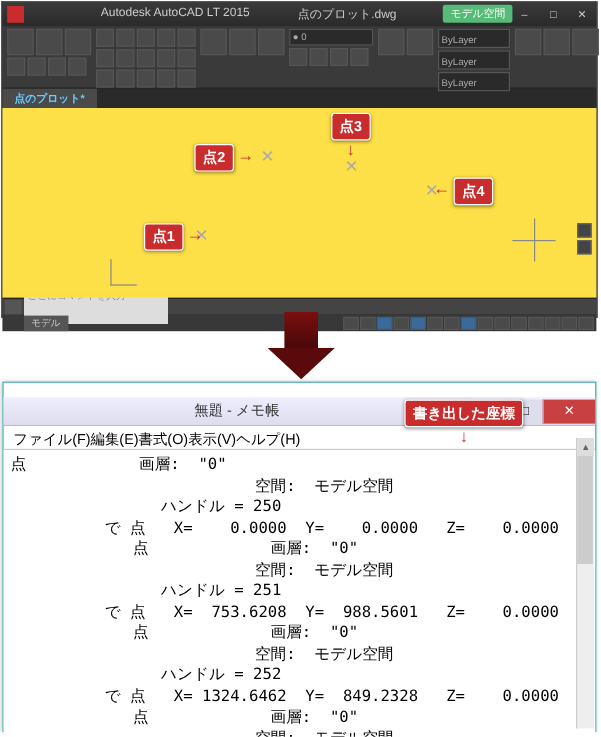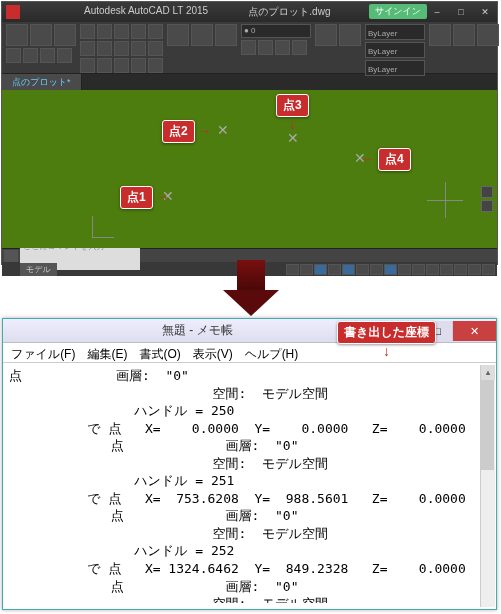--- a/index.html
+++ b/index.html
@@ -17,23 +17,23 @@
   
   .ribbon { height: 52px; background: #3a3a3a; border-bottom: 1px solid #222; display: flex; padding: 2px 4px; gap: 4px; }
   .ribbon-grp { display: flex; flex-direction: column; gap: 2px; }
   .ribbon-row { display: flex; gap: 2px; }
   .rbtn { width: 15px; height: 15px; background: #4a4a4a; border: 1px solid #555; }
   .rbtn.lg { width: 22px; height: 22px; }
   .layer-sel { width: 70px; height: 14px; background: #2a2a2a; border: 1px solid #555; color: #aaa; font-size: 8px; padding: 0 2px; line-height: 12px; }
   .bylayer { width: 60px; height: 16px; background: #2a2a2a; border: 1px solid #555; color: #aaa; font-size: 8px; padding: 4px 2px; line-height: 10px; }
   
   .tab-strip { height: 16px; background: #2a2a2a; display: flex; }
-  .file-tab { padding: 2px 10px; background: #4a4a4a; color: #6cf; font-size: 9px; border-right: 1px solid #222; }
-  
-  .canvas { position: relative; height: 158px; background: #4d7c0f; }
+  .file-tab { padding: 2px 10px; background: #4a4a4a; color: #6cf; font-size: 9px; border-right: 1px solid #222; font-weight: bold; }
+  
+  .canvas { position: relative; height: 158px; background: #fde047; }
   .pt { position: absolute; color: #aaa; font-size: 14px; font-family: sans-serif; }
   .pt::before { content: "✕"; }
   .callout { position: absolute; background: #c92c2c; color: #fff; font-size: 12px; font-weight: bold; padding: 2px 6px; border: 1px solid #fff; border-radius: 3px; box-shadow: 0 1px 3px rgba(0,0,0,.4); }
   .arr-r::after { content: "→"; color: #c92c2c; font-size: 14px; font-weight: bold; position: absolute; right: -18px; top: 0; }
   .arr-l::before { content: "←"; color: #c92c2c; font-size: 14px; font-weight: bold; position: absolute; left: -18px; top: 0; }
   .arr-d::after { content: "↓"; color: #c92c2c; font-size: 14px; font-weight: bold; position: absolute; left: 50%; bottom: -16px; transform: translateX(-50%); }
   .ucs { position: absolute; left: 90px; bottom: 10px; width: 30px; height: 30px; }
   .ucs::before { content: ""; position: absolute; left: 0; bottom: 0; width: 22px; border-top: 1px solid #888; }
   .ucs::after { content: ""; position: absolute; left: 0; bottom: 0; height: 22px; border-left: 1px solid #888; }
   .cursor3d { position: absolute; right: 34px; bottom: 30px; width: 36px; height: 36px; }
@@ -52,46 +52,46 @@
   .vnav { position: absolute; right: 2px; top: 96px; width: 14px; height: 50px; }
   .vnav div { width: 12px; height: 12px; background: #444; border: 1px solid #666; margin-bottom: 2px; }
   
   
   .bigarrow { width: 56px; height: 56px; margin: -6px auto 2px; position: relative; }
   .bigarrow .shaft { width: 28px; height: 30px; background: linear-gradient(#7a0f0f,#4a0808); margin: 0 auto; }
   .bigarrow .head { width: 0; height: 0; border-left: 28px solid transparent; border-right: 28px solid transparent; border-top: 26px solid #5a0a0a; }
   
   
   .notepad { width: 495px; height: 292px; margin: 0 2px; border: 1px solid #4aa; background: #fff; box-shadow: 0 0 4px rgba(0,0,0,.3); }
-  .np-titlebar { height: 24px; background: linear-gradient(#eef,#dde); display: flex; align-items: center; border-bottom: 1px solid #bbc; position: relative; }
+  .np-titlebar { height: 24px; background: linear-gradient(#eef,#dde); display: flex; align-items: center; border-bottom: 1px solid #bbc; position: relative; margin-top: 12px; }
   .np-title { flex: 1; text-align: center; font-size: 12px; color: #333; }
   .np-btns { display: flex; }
   .np-btn { width: 30px; height: 20px; text-align: center; line-height: 20px; font-size: 11px; background: #dde; border-left: 1px solid #ccd; }
   .np-btn.close { background: #c94040; color: #fff; width: 44px; }
-  .np-menu { height: 20px; display: flex; gap: 12px; padding: 3px 8px; font-size: 12px; border-bottom: 1px solid #ccc; }
+  .np-menu { height: 20px; display: flex; padding: 3px 8px; font-size: 12px; border-bottom: 1px solid #ccc; }
   .np-menu span { cursor: default; }
   .np-body { padding: 4px 6px; font-family: "MS Gothic", monospace; font-size: 13px; line-height: 1.35; white-space: pre; color: #000; overflow: hidden; background: #fff; height: 240px; }
   
   .export-callout { position: absolute; z-index: 5; }
   .scrollbar-v { position: absolute; right: 1px; top: 46px; bottom: 2px; width: 15px; background: #eee; border-left: 1px solid #ccc; }
   .scrollbar-v .thumb { width: 13px; background: #ccc; }
   .scrollbar-v .arrow { height: 15px; background: #ddd; text-align: center; font-size: 9px; line-height: 15px; color: #666; }
 </style>
 </head>
 <body>
 
 <div class="acad">
   <div class="acad-titlebar">
     <div class="acad-logo"></div>
     <div class="acad-title">
       <span>Autodesk AutoCAD LT 2015</span>
       <span>点のプロット.dwg</span>
     </div>
     <div class="acad-userarea">
-      <span class="badge">サインイン</span>
+      <span class="badge">モデル空間</span>
     </div>
     <div class="acad-winbtns">
       <div class="acad-winbtn">–</div>
       <div class="acad-winbtn">□</div>
       <div class="acad-winbtn">✕</div>
     </div>
   </div>
 
   <div class="ribbon">
     <div class="ribbon-grp">

